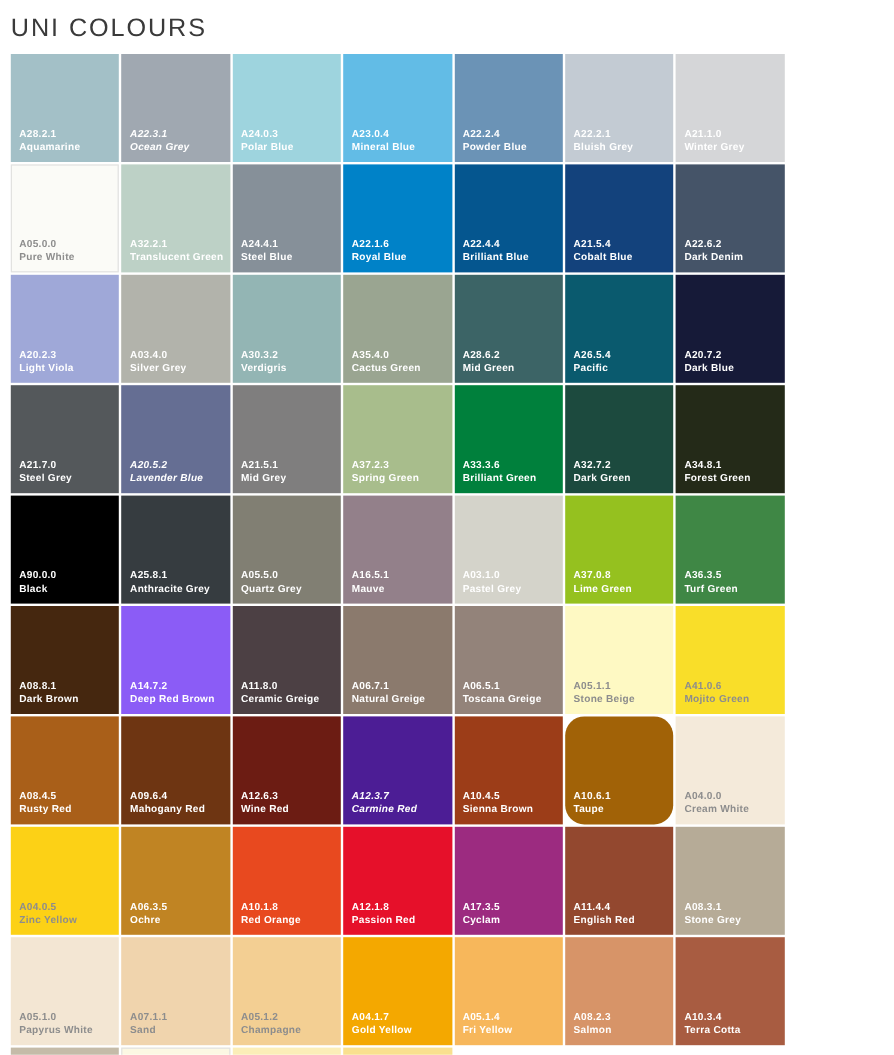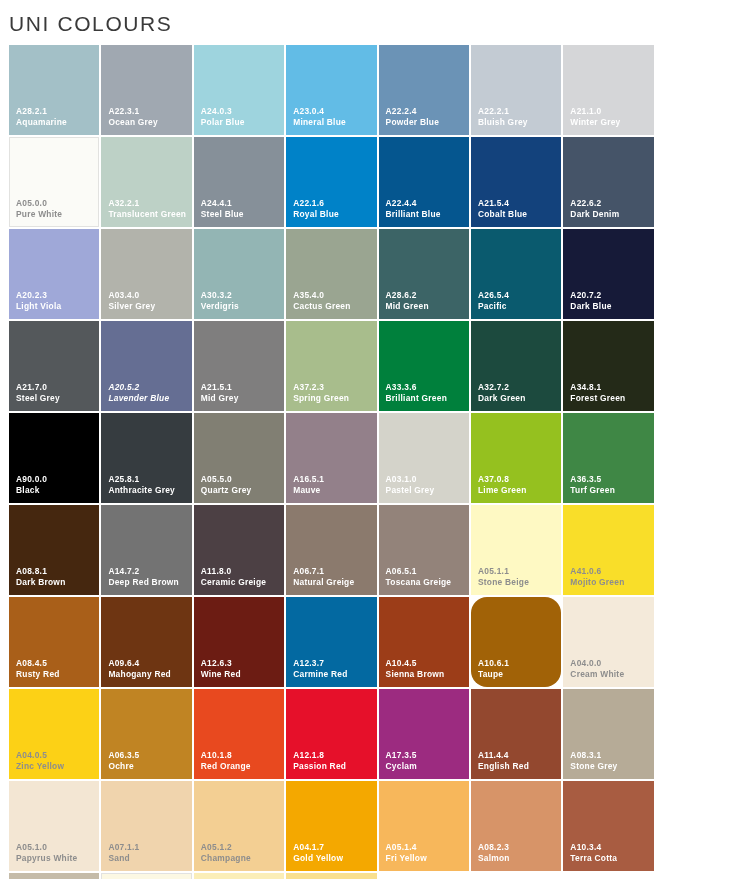--- a/index.html
+++ b/index.html
@@ -92,21 +92,21 @@
 
   <div id="title">UNI COLOURS</div>
 
   <div id="grid">
       <div class="swatch txt-light" style="background: rgb(163, 192, 199);">
         <div class="swatch-labels">
           <span class="code">A28.2.1</span>
           <span class="cname">Aquamarine</span>
         </div>
       </div>
-      <div class="swatch txt-light" style="background: rgb(160, 168, 177);">
+      <div class="swatch txt-light" style="background: rgb(160, 168, 177); font-style: italic;">
         <div class="swatch-labels">
           <span class="code">A22.3.1</span>
           <span class="cname">Ocean Grey</span>
         </div>
       </div>
       <div class="swatch txt-light" style="background: rgb(158, 212, 222);">
         <div class="swatch-labels">
           <span class="code">A24.0.3</span>
           <span class="cname">Polar Blue</span>
         </div>
@@ -302,21 +302,21 @@
           <span class="code">A36.3.5</span>
           <span class="cname">Turf Green</span>
         </div>
       </div>
       <div class="swatch txt-light" style="background: rgb(69, 39, 15);">
         <div class="swatch-labels">
           <span class="code">A08.8.1</span>
           <span class="cname">Dark Brown</span>
         </div>
       </div>
-      <div class="swatch txt-light" style="background: #737373;">
+      <div class="swatch txt-light" style="background: #8b5cf6;">
         <div class="swatch-labels">
           <span class="code">A14.7.2</span>
           <span class="cname">Deep Red Brown</span>
         </div>
       </div>
       <div class="swatch txt-light" style="background: rgb(76, 64, 68);">
         <div class="swatch-labels">
           <span class="code">A11.8.0</span>
           <span class="cname">Ceramic Greige</span>
         </div>
@@ -356,21 +356,21 @@
           <span class="code">A09.6.4</span>
           <span class="cname">Mahogany Red</span>
         </div>
       </div>
       <div class="swatch txt-light" style="background: rgb(108, 28, 19);">
         <div class="swatch-labels">
           <span class="code">A12.6.3</span>
           <span class="cname">Wine Red</span>
         </div>
       </div>
-      <div class="swatch txt-light" style="background: #0369a1;">
+      <div class="swatch txt-light" style="background: #4c1d95; font-style: italic;">
         <div class="swatch-labels">
           <span class="code">A12.3.7</span>
           <span class="cname">Carmine Red</span>
         </div>
       </div>
       <div class="swatch txt-light" style="background: rgb(156, 61, 24);">
         <div class="swatch-labels">
           <span class="code">A10.4.5</span>
           <span class="cname">Sienna Brown</span>
         </div>

